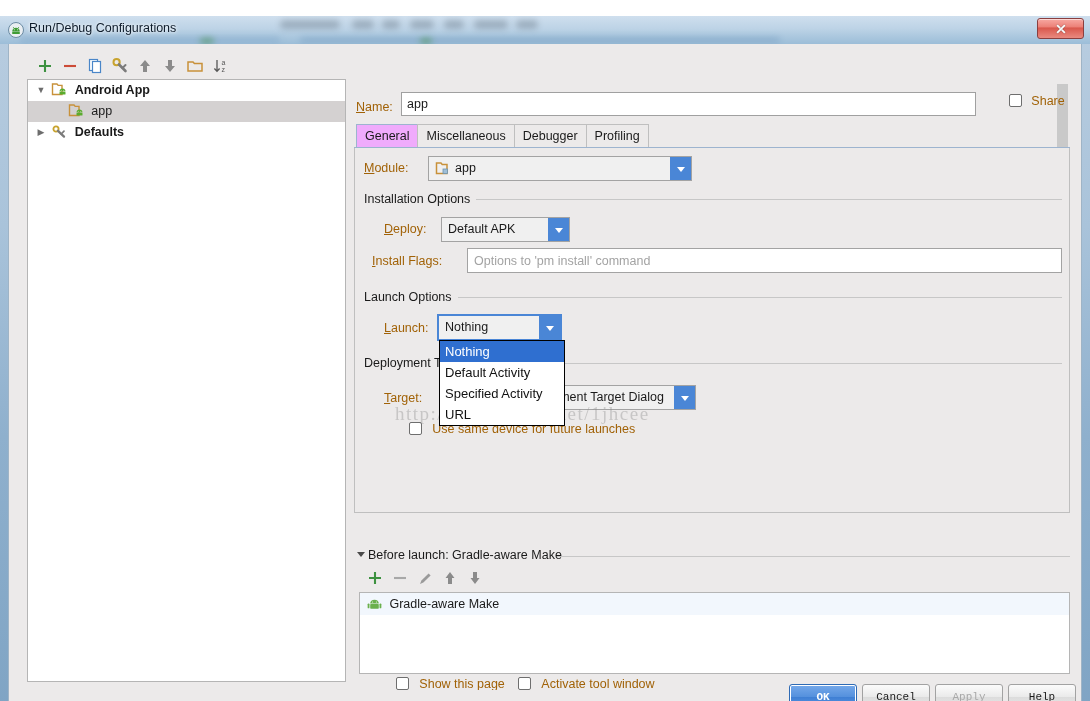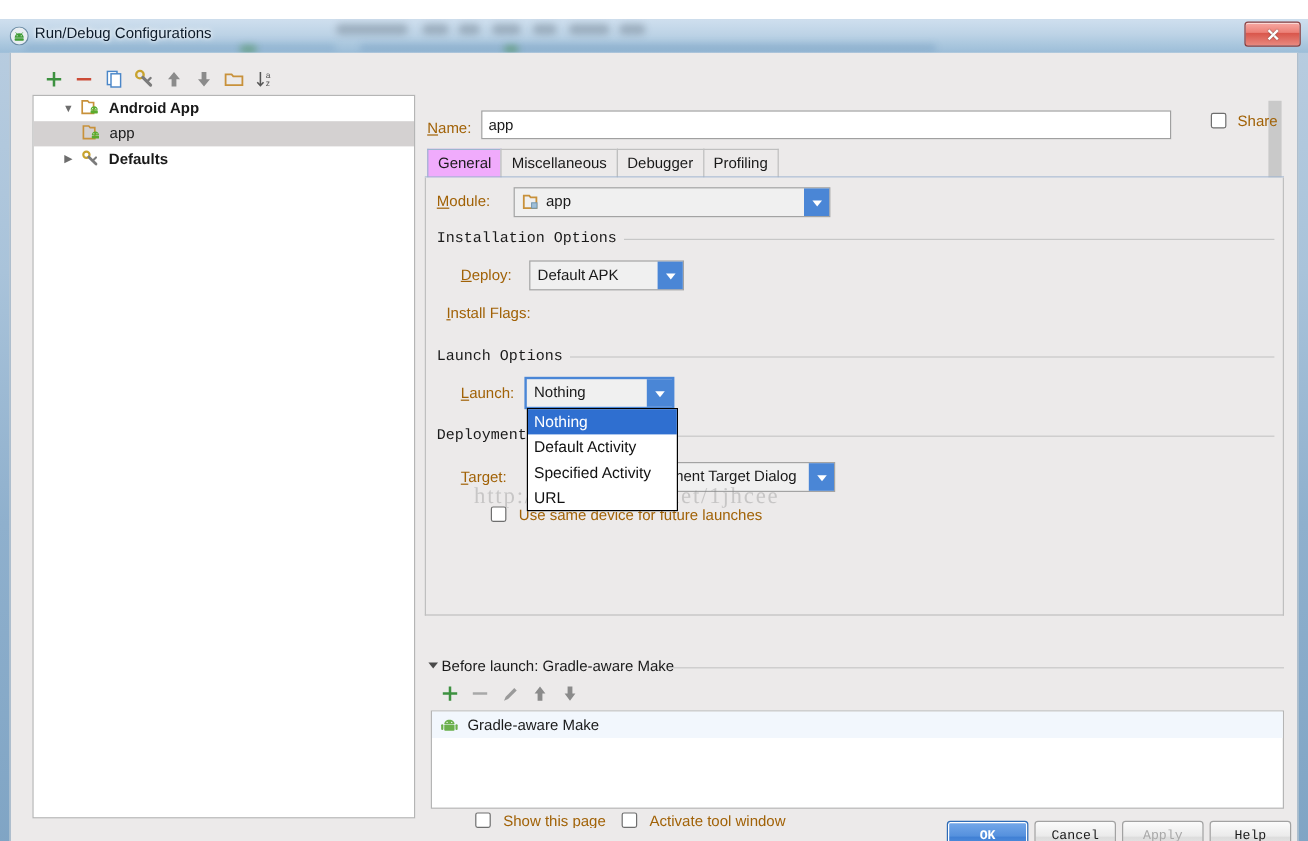--- a/index.html
+++ b/index.html
@@ -77,21 +77,21 @@
   }
   #tree-box {
     position: absolute; left: 6px; top: 27px;
     width: 319px; height: 603px;
     background: #ffffff;
     border: 1px solid #b5b5b5;
     overflow: hidden;
   }
   .tree-row {
     position: relative; height: 21px; line-height: 21px;
-    padding-left: 22px; white-space: nowrap; cursor: pointer;
+    padding-left: 6px; white-space: nowrap; cursor: pointer;
   }
   .tree-row.selected { background: #d4d1d1; }
   .tree-row .twisty {
     display: inline-block; width: 14px; text-align: center;
     color: #6d6d6d; font-size: 9px; vertical-align: middle;
   }
   .tree-row .node-label { font-weight: bold; font-size: 12.5px; vertical-align: middle; }
   .tree-row.child { padding-left: 40px; }
   .tree-row.child .node-label { font-weight: normal; }
   .ico { display: inline-block; width: 17px; height: 15px; vertical-align: middle; margin-right: 3px; position: relative; top:-1px;}
@@ -164,21 +164,21 @@
     content: ""; position: absolute; left: 50%; top: 50%;
     margin-left: -4px; margin-top: -2px;
     border-left: 4px solid transparent; border-right: 4px solid transparent;
     border-top: 5px solid #fff;
   }
   #module-combo { left: 73px; top: 8px; width: 264px; }
   #module-combo .ctext { left: 26px; }
   #module-icon { position: absolute; left: 6px; top: 4px; }
 
   
-  .sec { position: absolute; height: 14px; font-family: Liberation Mono, monospace; }
+  .sec { position: absolute; height: 14px; }
   .sec .sec-label { position: absolute; left: 0; top: 0; font-size: 12.5px; background: #eceaea; padding-right: 6px; white-space: nowrap; z-index: 2;}
   .sec .sec-line { position: absolute; top: 7px; height: 1px; background: #c7c7c7; }
 
   #sec-install { left: 9px; top: 44px; width: 698px; }
   #sec-install .sec-line { left: 96px; width: 602px; }
 
   #deploy-label { position: absolute; left: 29px; top: 74px; }
   #deploy-combo { left: 86px; top: 69px; width: 129px; }
   #flags-label  { position: absolute; left: 17px; top: 106px; }
   #flags-input {
@@ -431,20 +431,21 @@
           <span class="sec-line"></span>
         </div>
 
         <div id="deploy-label" class="lbl"><u>D</u>eploy:</div>
         <div id="deploy-combo" class="combo">
           <span class="ctext">Default APK</span>
           <span class="arrow"></span>
         </div>
 
         <div id="flags-label" class="lbl"><u>I</u>nstall Flags:</div>
+        <input id="flags-input" type="text" placeholder="Options to 'pm install' command" style="">
 
         <div id="sec-launch" class="sec">
           <span class="sec-label">Launch Options</span>
           <span class="sec-line"></span>
         </div>
 
         <div id="launch-label" class="lbl"><u>L</u>aunch:</div>
         <div id="launch-combo">
           <span class="ctext">Nothing</span>
           <span class="arrow"></span>

